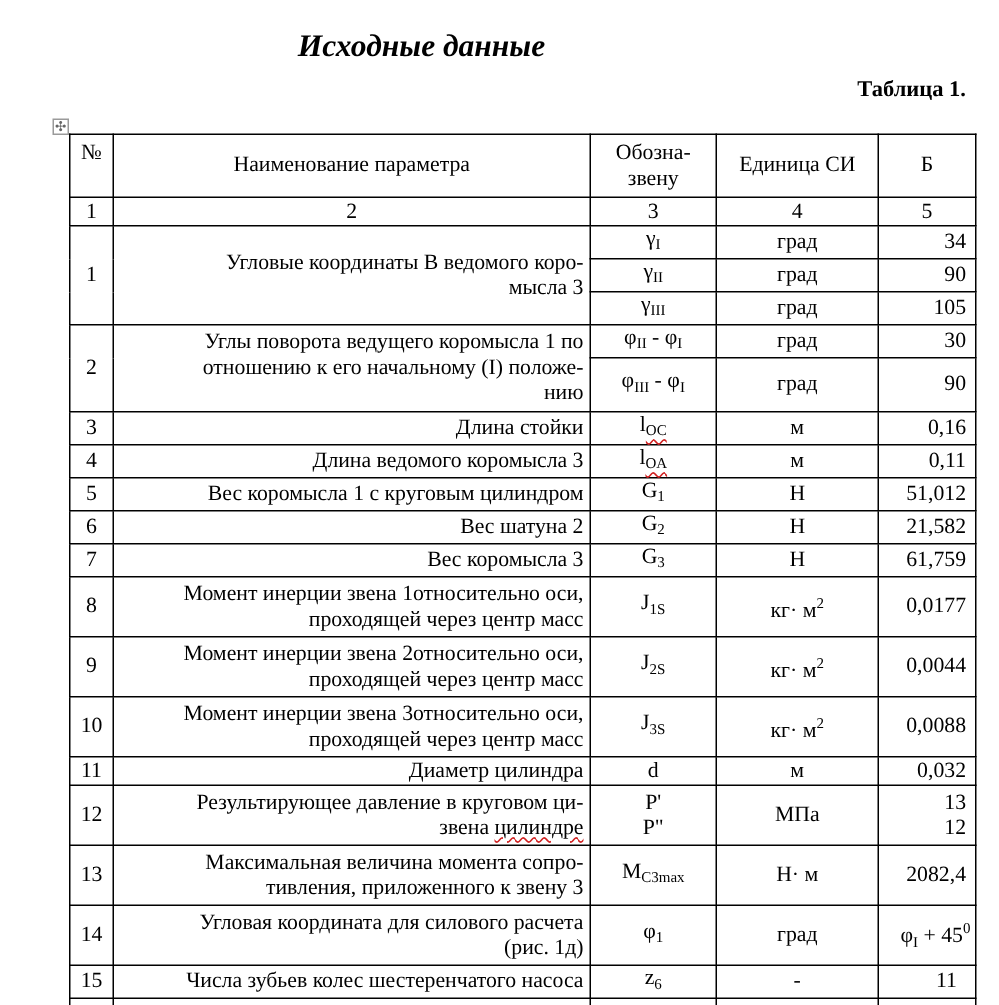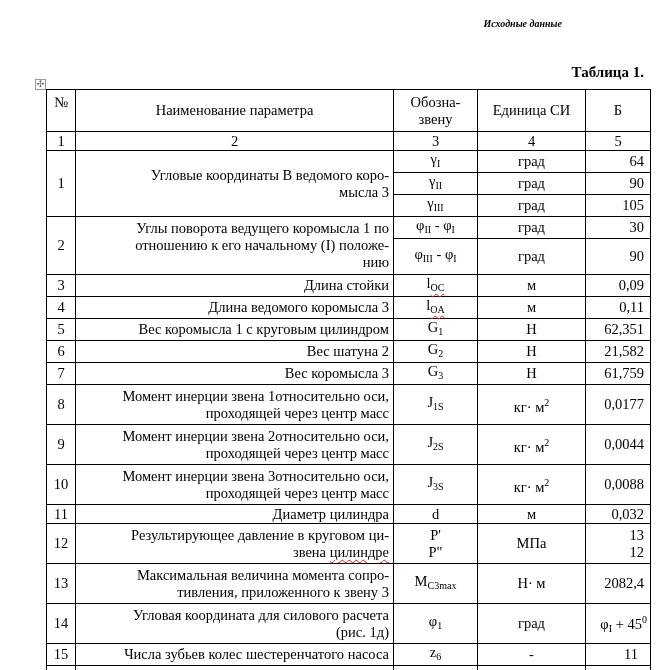--- a/index.html
+++ b/index.html
@@ -1,20 +1,20 @@
 <!DOCTYPE html>
 <html><head>
 <meta charset="utf-8">
 <style>
   html, body { margin:0; padding:0; background:#ffffff; }
   body { width:666px; height:670px; position:relative; overflow:hidden;
          font-family:"Liberation Serif", "DejaVu Serif", serif; color:#000; }
-  .title { position:absolute; left:0; width:562px; top:18px; text-align:right;
-           font-style:italic; font-weight:bold; font-size:10px; }
-  .caption { position:absolute; right:22px; top:64px; font-weight:bold; font-size:15px; }
+  .title { position:absolute; left:0; width:562px; top:18px; text-align:center;
+           font-style:italic; font-weight:bold; font-size:21px; }
+  .caption { position:absolute; right:22px; top:52px; font-weight:bold; font-size:15px; }
   .move-handle { position:absolute; left:35px; top:79px; width:9px; height:9px;
                  border:1px solid #9a9a9a; font-size:9px; line-height:9px; text-align:center;
                  color:#666; background:#fff; }
   table { position:absolute; left:46px; top:89px; border-collapse:collapse;
           font-size:14.5px; table-layout:fixed; }
   td { border:1px solid #000; padding:0 4px; line-height:17px; vertical-align:middle; }
   td.c { text-align:center; }
   td.l { text-align:right; }
   td.r { text-align:right; padding-right:6px; }
   td.num { text-align:center; padding:0; }
@@ -59,21 +59,21 @@
   </tr>
 
   <tr style="height:21px">
     <td class="num" rowspan="3">1</td>
     <td class="l" rowspan="3">
       <span class="two-line">Угловые координаты В ведомого коро-</span>
       <span class="two-line">мысла 3</span>
     </td>
     <td class="c"><span>γ</span><span class="sub">I</span></td>
     <td class="c">град</td>
-    <td class="r">64</td>
+    <td class="r">34</td>
   </tr>
   <tr style="height:21px">
     <td class="c"><span>γ</span><span class="sub">II</span></td>
     <td class="c">град</td>
     <td class="r">90</td>
   </tr>
   <tr style="height:20px">
     <td class="c"><span>γ</span><span class="sub">III</span></td>
     <td class="c">град</td>
     <td class="r">105</td>
@@ -94,35 +94,35 @@
     <td class="c"><span>φ</span><span class="sub">III</span><span style="white-space:pre"> - </span><span>φ</span><span class="sub">I</span></td>
     <td class="c">град</td>
     <td class="r">90</td>
   </tr>
 
   <tr style="height:19px">
     <td class="num">3</td>
     <td class="l">Длина стойки</td>
     <td class="c"><span>l</span><span class="sub spell">OC</span></td>
     <td class="c">м</td>
-    <td class="r">0,09</td>
+    <td class="r">0,16</td>
   </tr>
   <tr style="height:19px">
     <td class="num">4</td>
     <td class="l">Длина ведомого коромысла 3</td>
     <td class="c"><span>l</span><span class="sub spell">OA</span></td>
     <td class="c">м</td>
     <td class="r">0,11</td>
   </tr>
   <tr style="height:19px">
     <td class="num">5</td>
     <td class="l">Вес коромысла 1 с круговым цилиндром</td>
     <td class="c"><span>G</span><span class="sub">1</span></td>
     <td class="c">Н</td>
-    <td class="r">62,351</td>
+    <td class="r">51,012</td>
   </tr>
   <tr style="height:19px">
     <td class="num">6</td>
     <td class="l">Вес шатуна 2</td>
     <td class="c"><span>G</span><span class="sub">2</span></td>
     <td class="c">Н</td>
     <td class="r">21,582</td>
   </tr>
   <tr style="height:19px">
     <td class="num">7</td>

